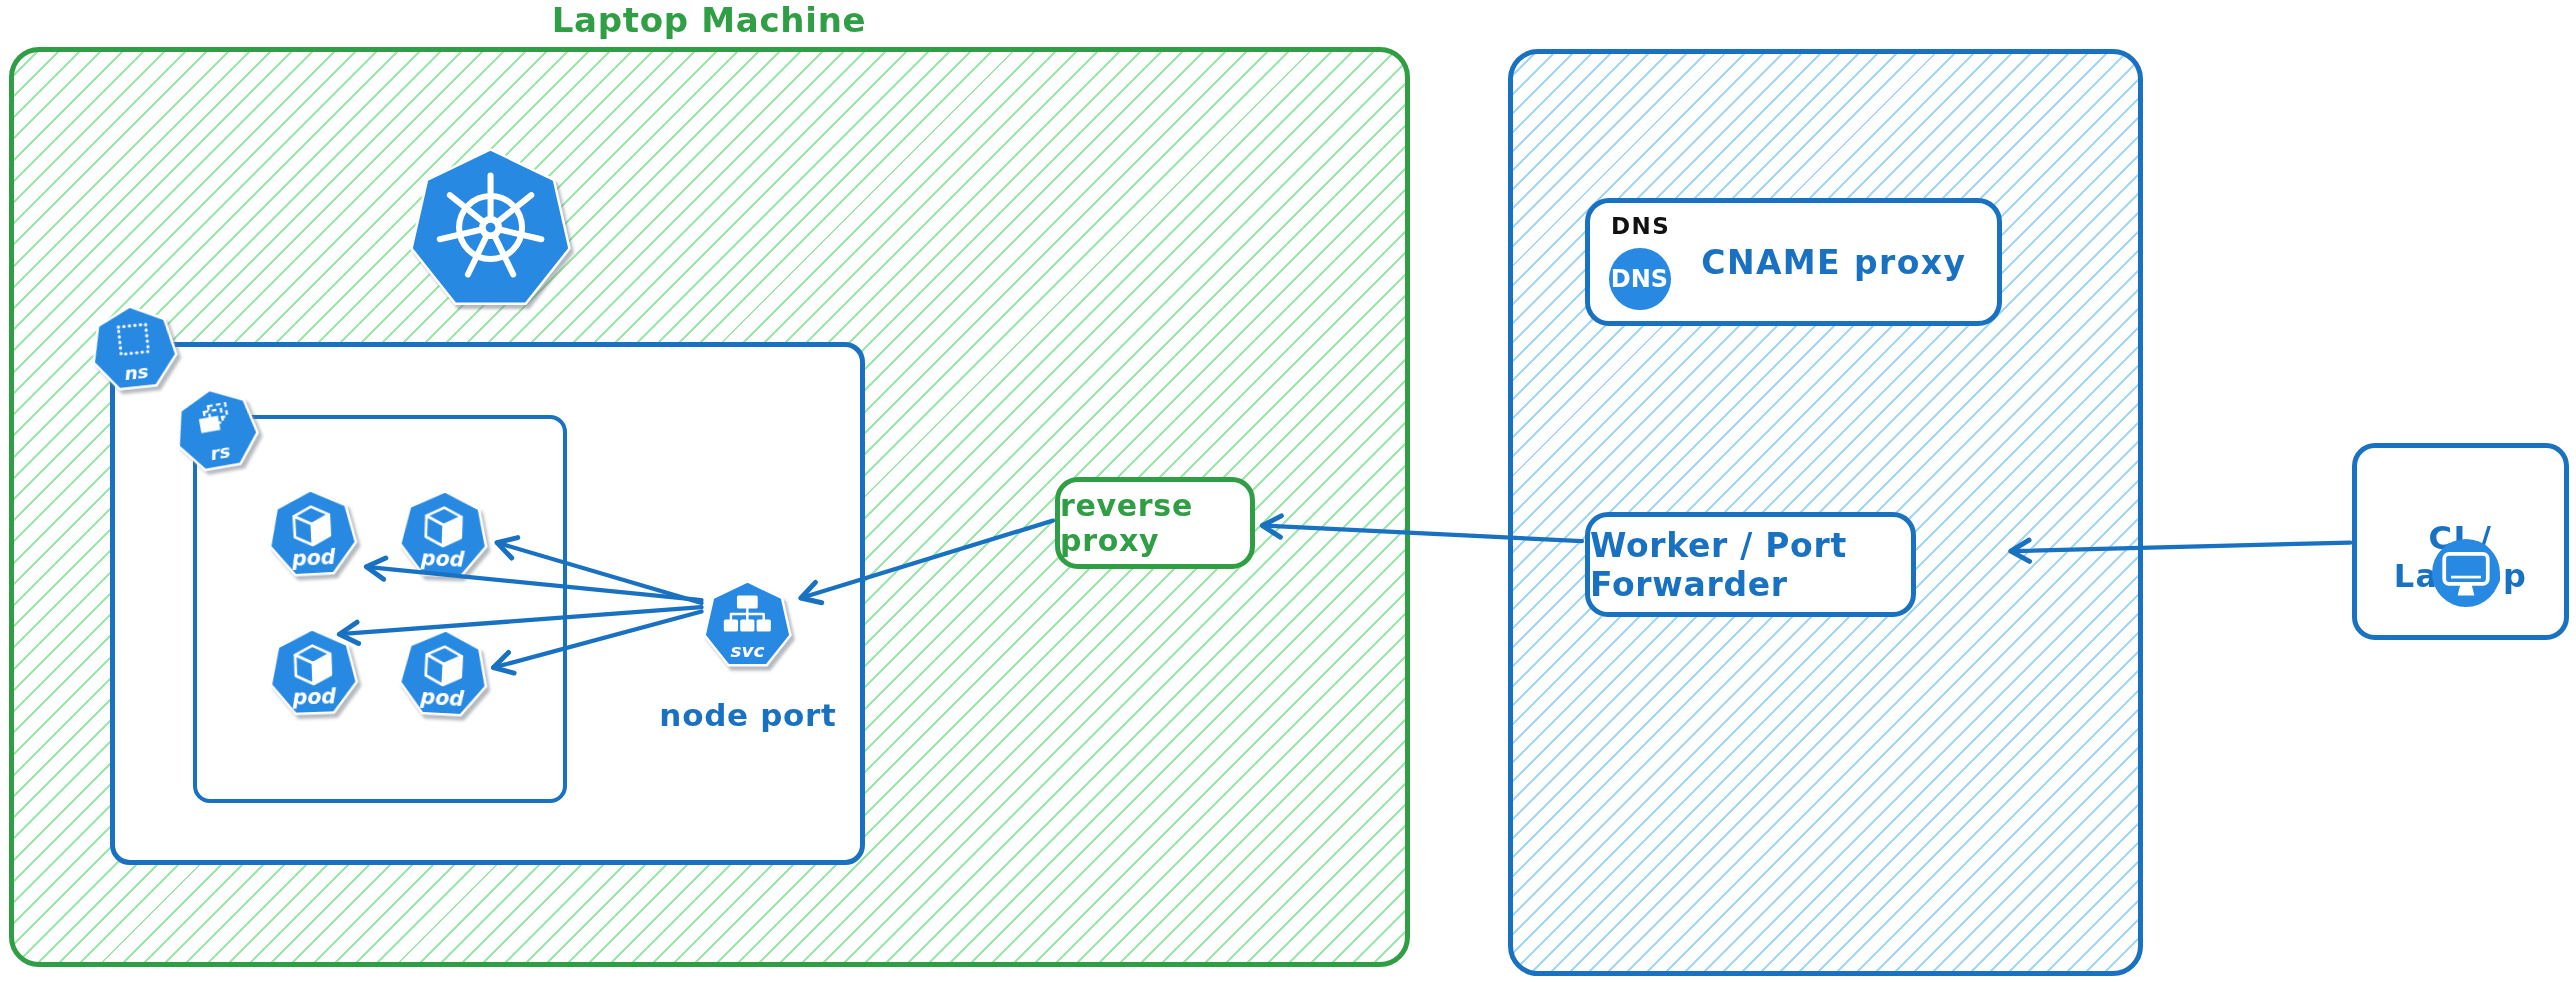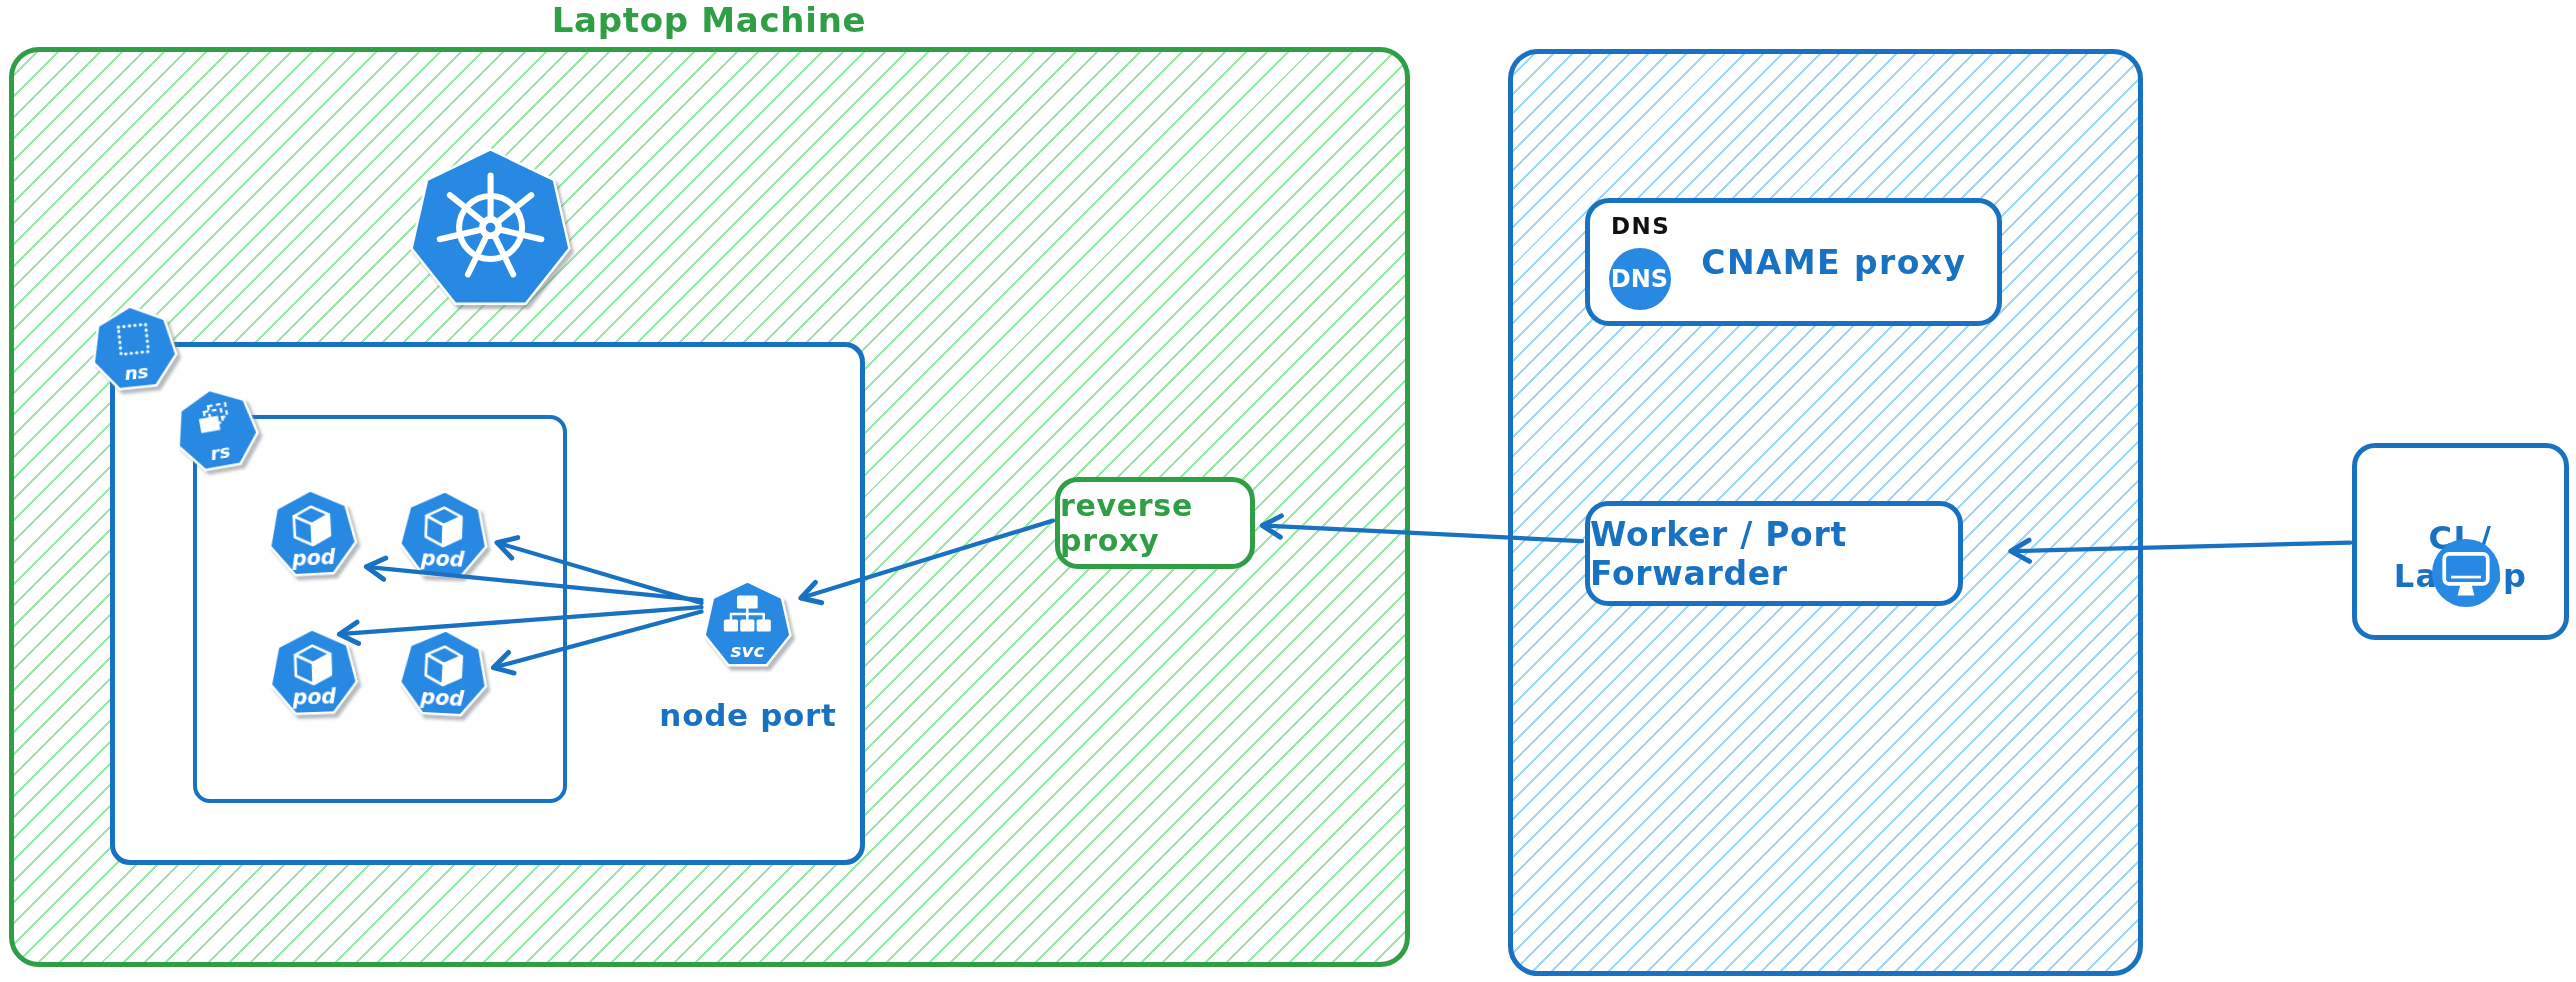--- a/index.html
+++ b/index.html
@@ -24,21 +24,21 @@
   .group-title{position:absolute;top:0px;font-size:34px;font-weight:700;letter-spacing:0.7px;text-align:center;}
   .group-title.vm{left:8.5px;width:1401px;color:var(--green,#2f9e44);}
   .group-title.ext{left:1508px;width:635px;color:var(--blue,#1971c2);top:1.4px;}
   
   .card{position:absolute;background:#fff;box-sizing:border-box;}
   .ns-box{left:110px;top:342px;width:755px;height:523px;border:5px solid var(--blue,#1971c2);border-radius:20px;}
   .rs-box{left:193px;top:415px;width:374px;height:388px;border:4.3px solid var(--blue,#1971c2);border-radius:17px;}
   .rp-box{left:1055px;top:477px;width:200px;height:92px;border:5px solid var(--green,#2f9e44);border-radius:23px;
           display:flex;align-items:center;justify-content:flex-start;color:var(--green,#2f9e44);font-size:30px;font-weight:600;letter-spacing:0.7px;}
   .dns-card{left:1585px;top:198px;width:417px;height:128px;border:5px solid var(--blue,#1971c2);border-radius:24px;}
-  .worker-box{left:1585px;top:501px;width:378px;height:105px;border:5px solid var(--blue,#1971c2);border-radius:23px;
+  .worker-box{left:1585px;top:512px;width:331px;height:105px;border:5px solid var(--blue,#1971c2);border-radius:23px;
           display:flex;align-items:center;justify-content:center;color:var(--blue,#1971c2);font-size:33px;font-weight:600;letter-spacing:0.7px;}
   .ci-box{left:2352px;top:443px;width:217px;height:197px;border:5px solid var(--blue,#1971c2);border-radius:23px;}
   .dns-small{position:absolute;left:21px;top:10px;font-size:23px;font-weight:700;color:var(--dns_text,#111);letter-spacing:1.4px;}
   .dns-badge{position:absolute;left:18.5px;top:45px;width:62px;height:62px;border-radius:50%;
           background:var(--icon_blue,#2789e2);display:flex;align-items:center;justify-content:center;
           color:#fff;font-size:24px;font-weight:700;}
   .cname{position:absolute;left:92px;right:11.4px;top:0;bottom:0;display:flex;align-items:center;justify-content:center;
           color:var(--blue,#1971c2);font-size:33px;font-weight:600;letter-spacing:1.4px;}
   .ci-label{position:absolute;left:0;width:100%;top:71px;text-align:center;color:var(--blue,#1971c2);font-size:32px;font-weight:700;letter-spacing:1.4px;}
   .monitor-circle{position:absolute;left:75px;top:91px;width:68px;height:68px;border-radius:50%;background:var(--icon_blue,#2789e2);

